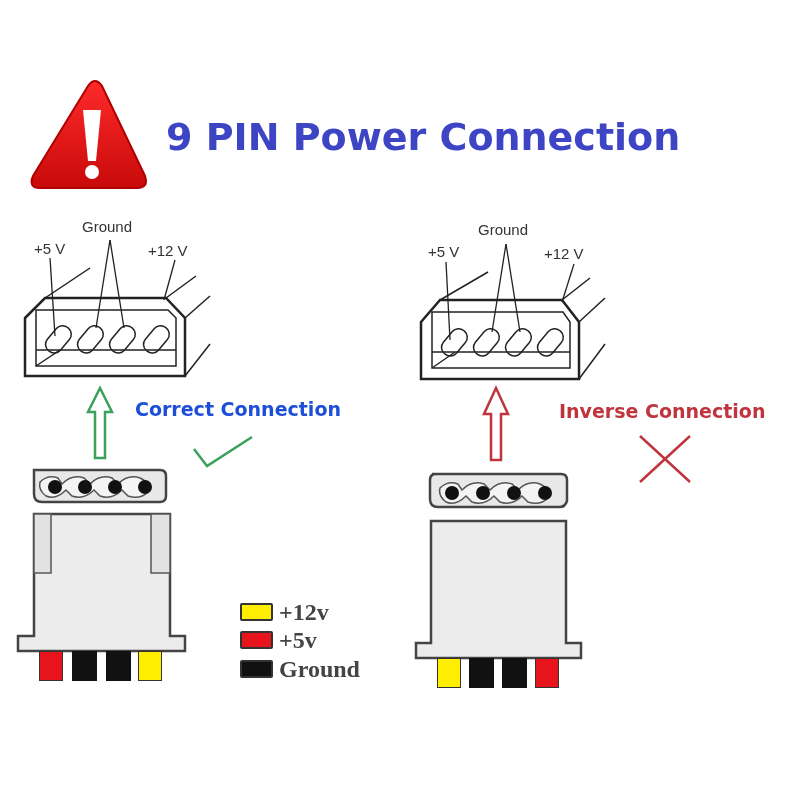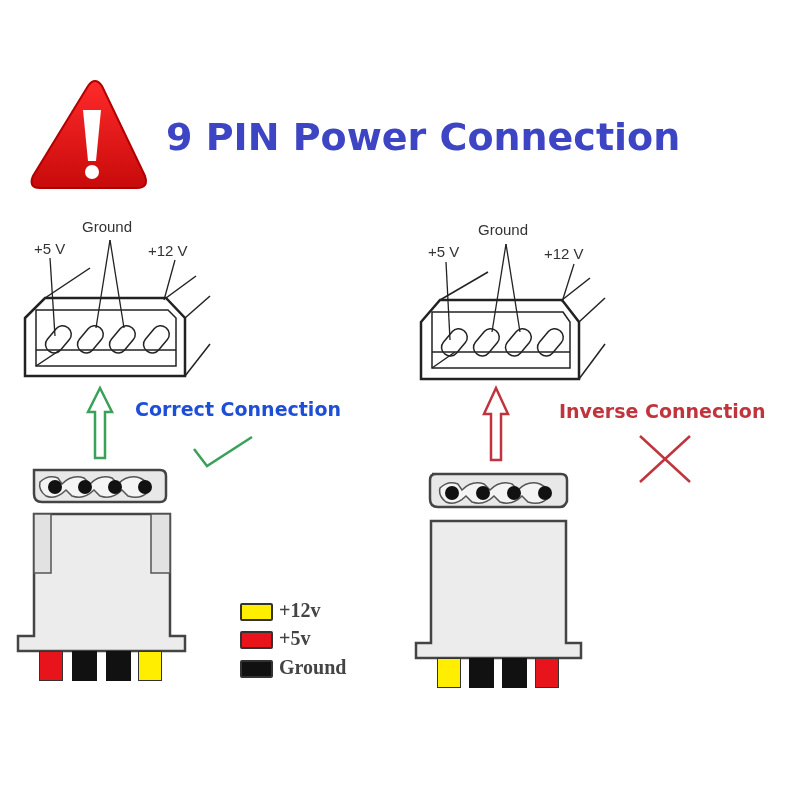--- a/index.html
+++ b/index.html
@@ -4,21 +4,21 @@
   <style>
     html, body { margin: 0; padding: 0; background: #ffffff; }
     body { width: 800px; height: 800px; position: relative; overflow: hidden; font-family: "DejaVu Sans", sans-serif; }
     .abs { position: absolute; }
     .title {
       left: 166px; top: 115px; font-size: 38px; font-weight: bold; color: #3d45c4;
       font-family: "DejaVu Sans", sans-serif; letter-spacing: 0px; white-space: nowrap;
     }
     .lbl { font-family: "Liberation Sans", sans-serif; font-size: 15px; color: #333; white-space: nowrap; }
     .status { font-family: "DejaVu Sans", sans-serif; font-weight: bold; font-size: 19px; white-space: nowrap; }
-    .legend-text { font-family: "Liberation Serif", serif; font-weight: bold; font-size: 20px; color: #444; white-space: nowrap; }
+    .legend-text { font-family: "Liberation Serif", serif; font-weight: bold; font-size: 24px; color: #444; white-space: nowrap; }
     .swatch { width: 33px; height: 18px; border: 2px solid #333; border-radius: 2px; box-sizing: border-box; }
     svg { position: absolute; left: 0; top: 0; overflow: visible; }
   </style>
 </head>
 <body>
 
 <svg width="800" height="800" style="pointer-events:none">
   <defs>
     <linearGradient id="warnGrad" x1="0" y1="0" x2="0" y2="1">
       <stop offset="0" stop-color="#ff2a2a"></stop>

